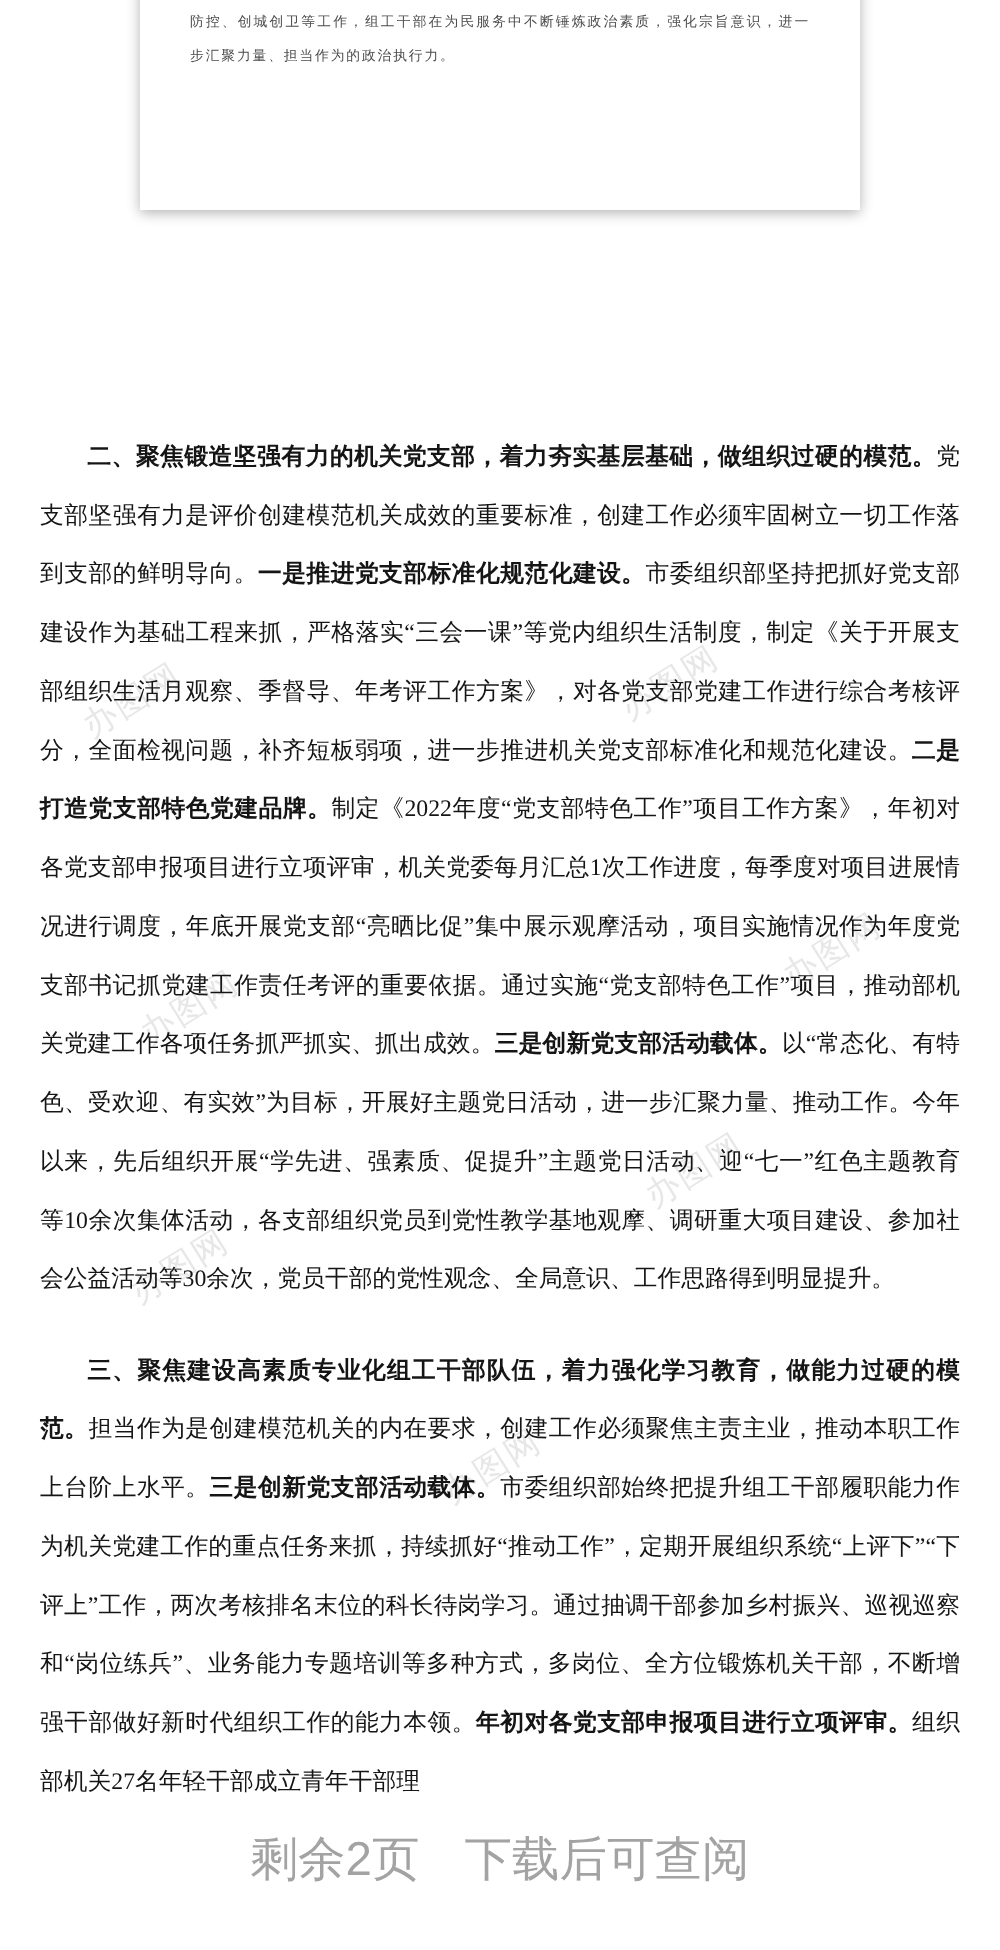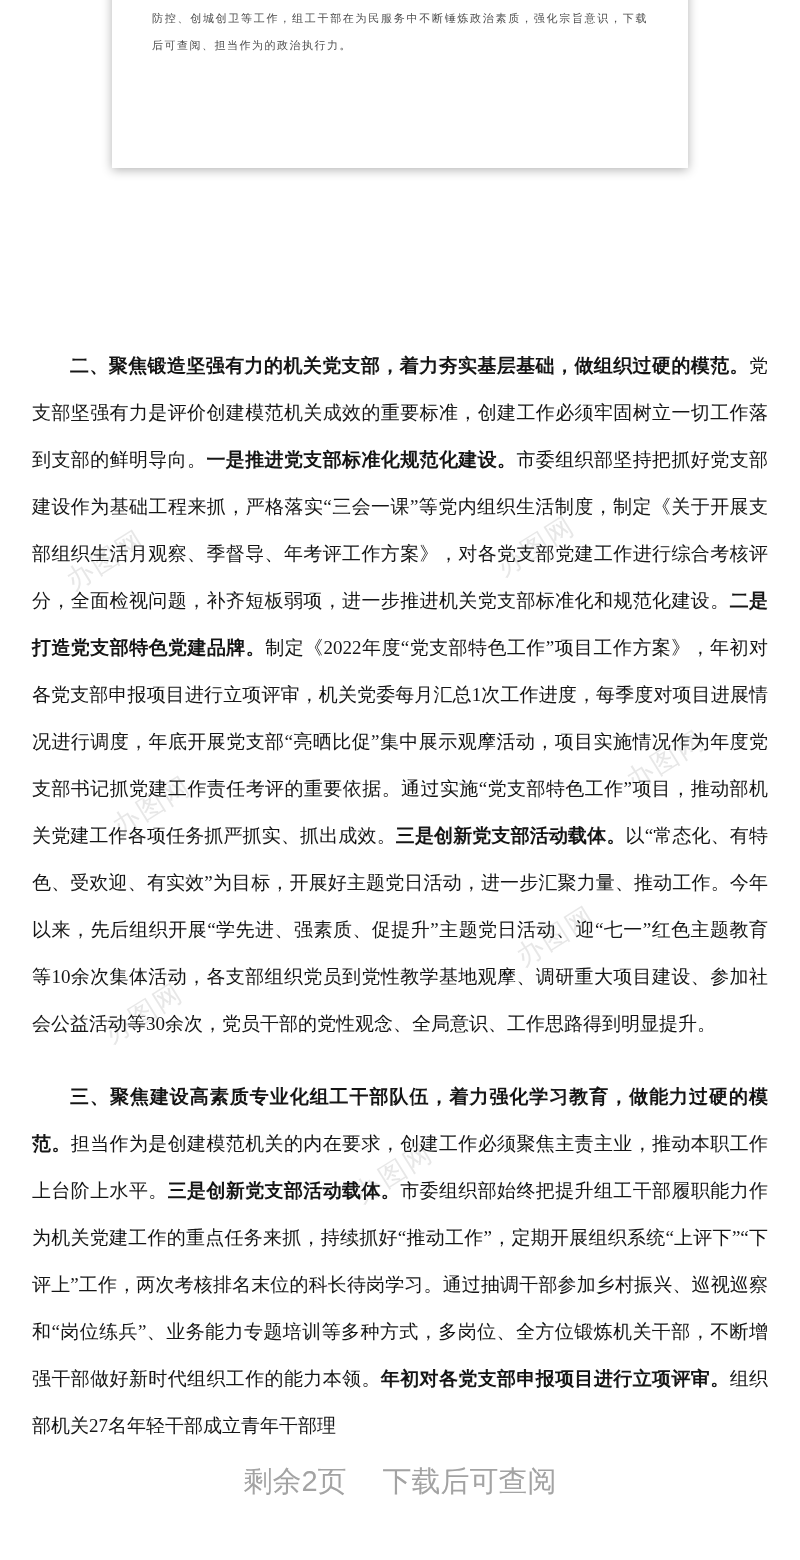--- a/index.html
+++ b/index.html
@@ -41,32 +41,32 @@
     font-size: 19px; line-height: 47px;
     text-align: justify;
   }
   .para { margin: 0 0 26px 0; text-indent: 2em; }
   .para b { font-weight: bold; }
 
   
   .footer {
     position: absolute; left: 0; top: 1462px; width: 100%;
     text-align: center;
-    font-size: 29px;
+    font-size: 38px;
     color: var(--footer-text, #a3a3a3);
     font-family: "Liberation Sans", sans-serif;
   }
   .footer .hint { margin-left: 36px; }
 </style>
 </head>
 <body>
 
 <div class="page-card">
   <div class="page-card-inner">
-    <p class="page-card-text">防控、创城创卫等工作，组工干部在为民服务中不断锤炼政治素质，强化宗旨意识，下载后可查阅、担当作为的政治执行力。</p>
+    <p class="page-card-text">防控、创城创卫等工作，组工干部在为民服务中不断锤炼政治素质，强化宗旨意识，进一步汇聚力量、担当作为的政治执行力。</p>
   </div>
 </div>
 
 <div class="watermark-layer">
   <span class="wm" style="left:62px;  top:542px">办图网</span>
   <span class="wm" style="left:492px; top:528px">办图网</span>
   <span class="wm" style="left:108px; top:788px">办图网</span>
   <span class="wm" style="left:622px; top:742px">办图网</span>
   <span class="wm" style="left:512px; top:918px">办图网</span>
   <span class="wm" style="left:100px; top:995px">办图网</span>

